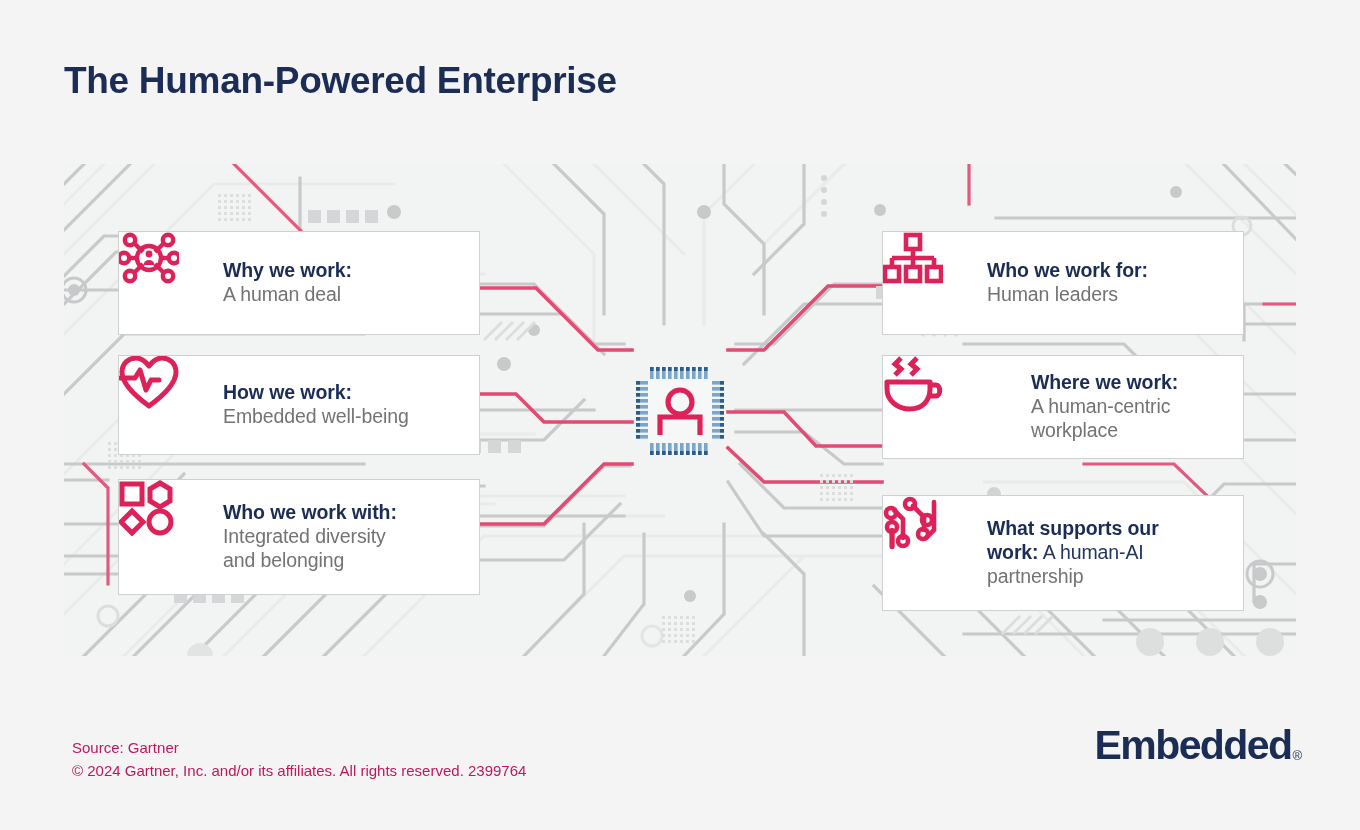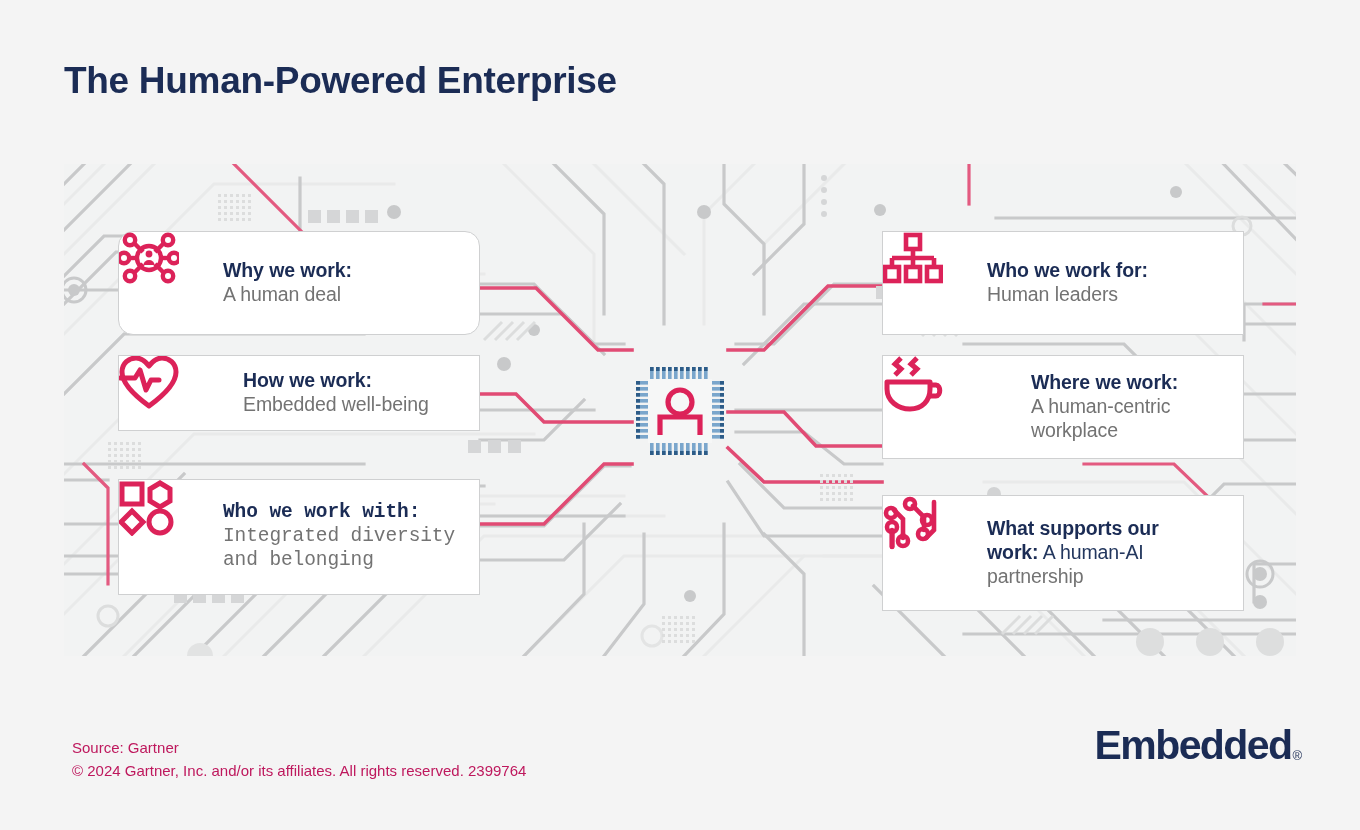--- a/index.html
+++ b/index.html
@@ -54,23 +54,23 @@
     letter-spacing:-0.1px;
   }
   .card .sub{
     font-size:19.5px;font-weight:normal;color:#737373;
     letter-spacing:-0.1px;
   }
   .card .inlinewrap{font-size:19.5px;color:#23375e;letter-spacing:-0.1px;}
   .card .inlinewrap b{color:#1b2c55;}
 
   
-  #card-why   {left:54px; top:67px;  width:362px;height:104px;border-radius:15px;}
-  #card-how   {left:54px; top:191px; width:362px;height:76px;gap:20px;}
-  #card-whowith{left:54px;top:315px; width:362px;height:116px;font-family:Liberation Mono, monospace;}
+  #card-why   {left:54px; top:67px;  width:362px;height:104px;}
+  #card-how   {left:54px; top:191px; width:362px;height:100px;}
+  #card-whowith{left:54px;top:315px; width:362px;height:116px;}
   
   #card-whofor{left:818px;top:67px;  width:362px;height:104px;}
   #card-where {left:818px;top:191px; width:362px;height:104px;gap:44px;}
   #card-what  {left:818px;top:315px; width:362px;height:116px;margin-top:16px;}
 
   
   .chip{
     position:absolute;left:572px;top:203px;
     width:88px;height:88px;
     z-index:6;

